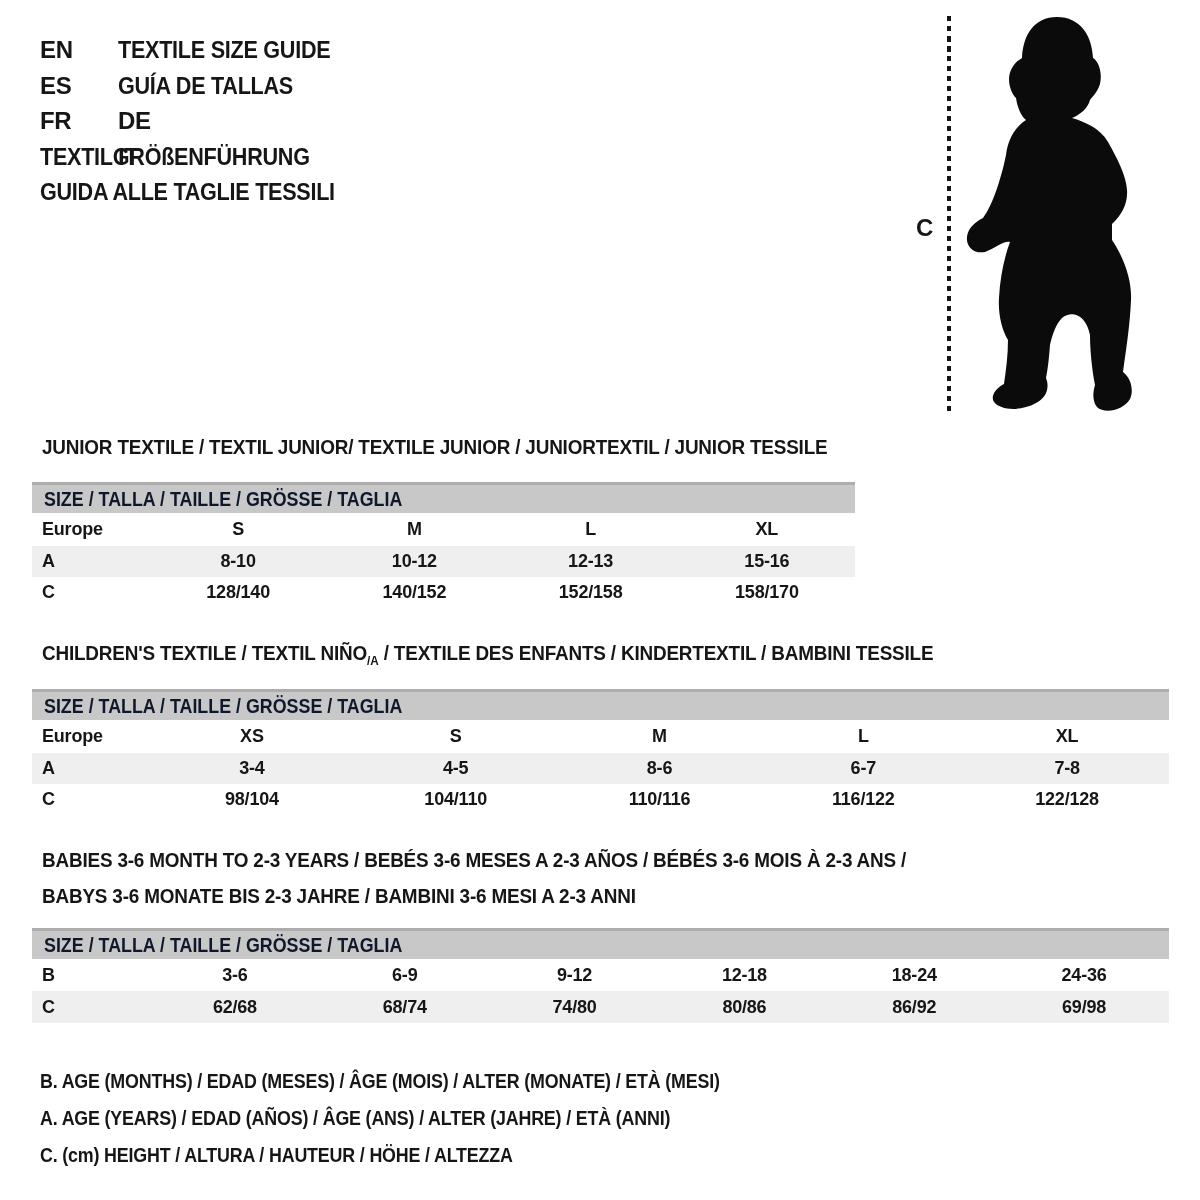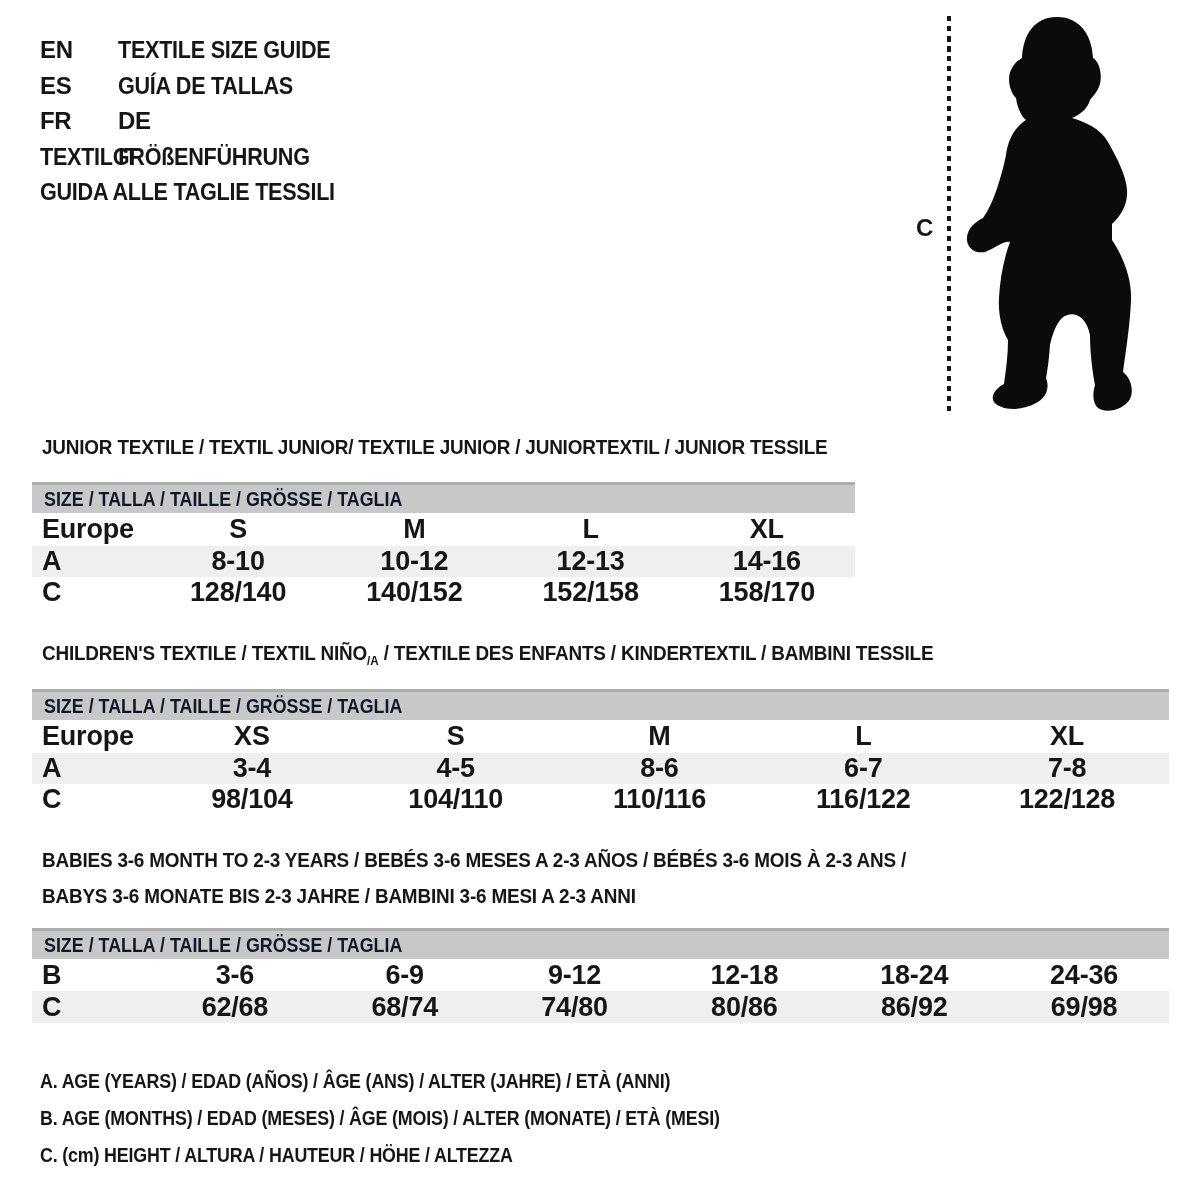--- a/index.html
+++ b/index.html
@@ -37,21 +37,21 @@
   .sec-title { position:absolute; font-size:21px; letter-spacing:-0.2px; white-space:nowrap; line-height:25px; }
   .sub-a { font-size:13px; vertical-align:-5px; letter-spacing:0; }
 
   
   .size-table { position:absolute; }
   .size-bar {
     background:#c8c8c8; border-top:3px solid #adadad;
     height:31px; line-height:27px; padding-left:12px;
     font-size:21px; color:#0f172a;
   }
-  .t-row { display:grid; align-items:center; font-size:27px; letter-spacing:-0.2px; }
+  .t-row { display:grid; align-items:center; font-size:18px; letter-spacing:-0.2px; }
   .t-row.hdr  { height:33px; }
   .t-row.data { height:31px; }
   .t-row.alt  { background:#efefef; }
   .cols4 { grid-template-columns:118px repeat(4,1fr); }
   .cols5 { grid-template-columns:118px repeat(5,1fr); }
   .cols6 { grid-template-columns:118px repeat(6,1fr); }
   .t-row .lbl { text-align:left; padding-left:10px; }
   .t-row .val { text-align:center; }
 
   
@@ -127,21 +127,21 @@
       <span class="val">S</span>
       <span class="val">M</span>
       <span class="val">L</span>
       <span class="val">XL</span>
     </div>
     <div class="t-row data alt cols4">
       <span class="lbl">A</span>
       <span class="val">8-10</span>
       <span class="val">10-12</span>
       <span class="val">12-13</span>
-      <span class="val">14-16</span>
+      <span class="val">15-16</span>
     </div>
     <div class="t-row data cols4">
       <span class="lbl">C</span>
       <span class="val">128/140</span>
       <span class="val">140/152</span>
       <span class="val">152/158</span>
       <span class="val">158/170</span>
     </div>
   </div>
 
@@ -202,18 +202,18 @@
       <span class="val">62/68</span>
       <span class="val">68/74</span>
       <span class="val">74/80</span>
       <span class="val">80/86</span>
       <span class="val">86/92</span>
       <span class="val">69/98</span>
     </div>
   </div>
 
   <div class="footnotes">
+    <div><span class="cond-tight">B. AGE (MONTHS) / EDAD (MESES) / ÂGE (MOIS) / ALTER (MONATE) / ETÀ (MESI)</span></div>
     <div><span class="cond-tight">A. AGE (YEARS) / EDAD (AÑOS) / ÂGE (ANS) / ALTER (JAHRE) / ETÀ (ANNI)</span></div>
-    <div><span class="cond-tight">B. AGE (MONTHS) / EDAD (MESES) / ÂGE (MOIS) / ALTER (MONATE) / ETÀ (MESI)</span></div>
     <div><span class="cond-tight">C. (cm) HEIGHT / ALTURA / HAUTEUR / HÖHE / ALTEZZA</span></div>
   </div>
 
 </div>
 
 </body></html>

